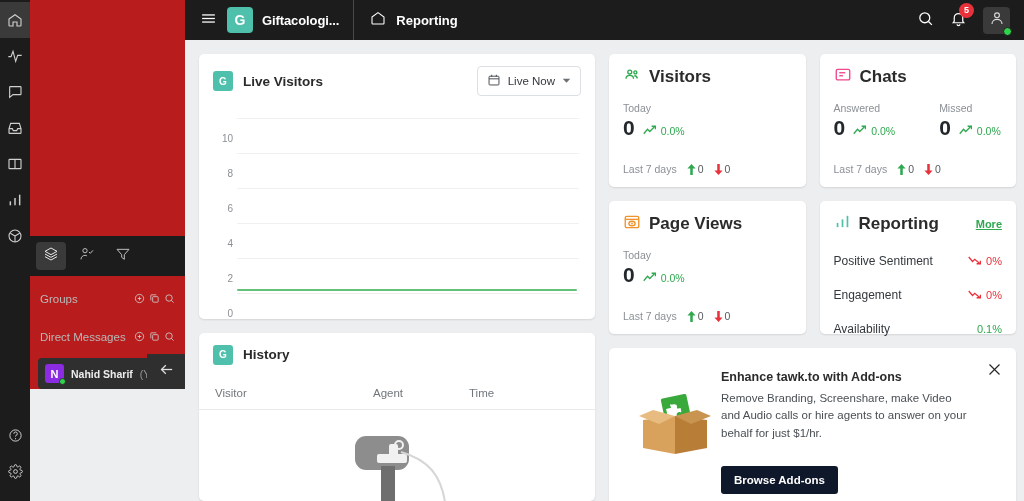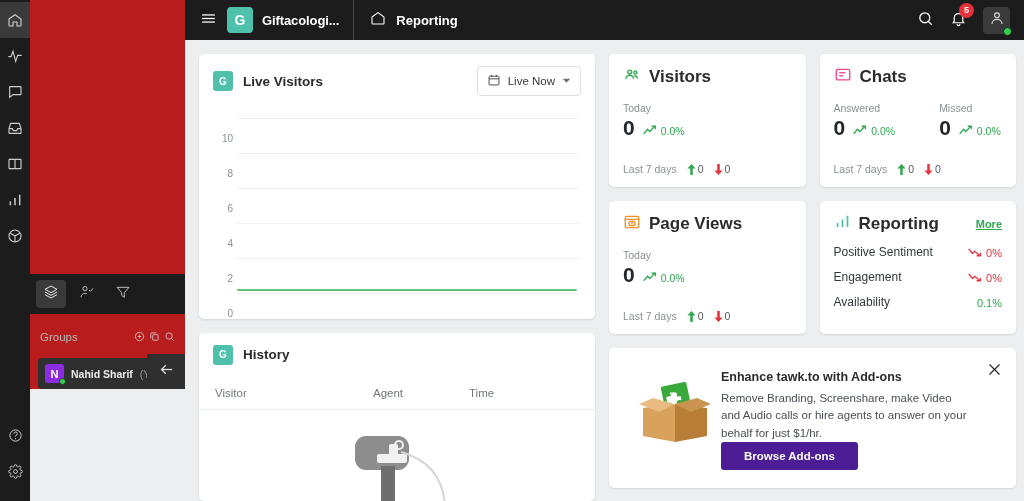--- a/index.html
+++ b/index.html
@@ -163,21 +163,21 @@
   .stat-foot { margin-top: auto; display: flex; align-items: center; gap: 10px;
                font-size: 10.5px; color: #8b9096; }
   .updown { display: flex; align-items: center; gap: 2px; }
   .updown.up { color: #2fa84f; }
   .updown.down { color: #e8313a; }
   .updown span { color: #55595e; }
 
   
   .rep-more { margin-left: auto; font-size: 11px; color: #2fa84f;
               text-decoration: underline; font-weight: bold; }
-  .rep-row { display: flex; align-items: flex-end; margin-top: 11px; gap: 20px; }
+  .rep-row { display: flex; align-items: center; margin-top: 20px; gap: 20px; }
   .rep-label { font-size: 12px; color: #33383d; }
   .rep-val { margin-left: auto; display: flex; align-items: center; gap: 3px; font-size: 11px; }
   .rep-val.neg { color: #e8313a; }
   .rep-val.pos { color: #2fa84f; padding-left: 36px; }
 
   
   .history-card { flex: 1 1 auto; overflow: hidden; position: relative; }
   .hist-head-row {
     display: flex; padding: 0 16px; margin-top: 22px;
     font-size: 11.5px; color: #72777c;
@@ -187,22 +187,22 @@
   .hc-agent { width: 96px; }
   .hist-empty { display: flex; justify-content: center; padding-top: 22px; }
 
   
   .promo { display: flex; padding: 16px 16px 18px 20px; position: relative; }
   .promo-art { width: 92px; min-width: 92px; display:flex; align-items:center; justify-content:center; }
   .promo-body { padding-top: 6px; padding-right: 30px; }
   .promo-title { font-size: 12.5px; font-weight: bold; color: #2b2b2b; }
   .promo-text { font-size: 11.5px; color: #4a4f54; line-height: 1.5; margin-top: 6px; max-width: 260px; }
   .promo-btn {
-    margin-top: 0; display: inline-block; background: #4c1d95; color: #fff;
-    font-size: 11.5px; font-weight: bold; border-radius: 3px; padding: 8px 23px;
+    margin-top: 24px; display: inline-block; background: #0f172a; color: #fff;
+    font-size: 11.5px; font-weight: bold; border-radius: 3px; padding: 8px 13px;
     border: none;
   }
   .promo-close { position: absolute; top: 14px; right: 14px; color: #2b2b2b; }
 </style>
 </head>
 <body>
 
 <div class="rail">
   <div class="rail-btn active">
     <span>
@@ -319,20 +319,38 @@
             <rect x="8" y="8" width="12" height="12" rx="1.5"></rect>
             <path d="M4 16V5a1 1 0 0 1 1-1h11"></path>
           </svg></span>
       <span><svg width="11" height="11" viewBox="0 0 24 24" fill="none" stroke="currentColor" stroke-width="1.8">
             <circle cx="11" cy="11" r="7"></circle>
             <line x1="16" y1="16" x2="21" y2="21"></line>
           </svg></span>
     </span>
   </div>
 
+  <div class="sb-section">
+    <span class="sb-section-label">Direct Messages</span>
+    <span class="sb-section-icons">
+      <span><svg width="11" height="11" viewBox="0 0 24 24" fill="none" stroke="currentColor" stroke-width="1.8">
+            <circle cx="12" cy="12" r="9"></circle>
+            <line x1="12" y1="8" x2="12" y2="16"></line>
+            <line x1="8" y1="12" x2="16" y2="12"></line>
+          </svg></span>
+      <span><svg width="11" height="11" viewBox="0 0 24 24" fill="none" stroke="currentColor" stroke-width="1.8">
+            <rect x="8" y="8" width="12" height="12" rx="1.5"></rect>
+            <path d="M4 16V5a1 1 0 0 1 1-1h11"></path>
+          </svg></span>
+      <span><svg width="11" height="11" viewBox="0 0 24 24" fill="none" stroke="currentColor" stroke-width="1.8">
+            <circle cx="11" cy="11" r="7"></circle>
+            <line x1="16" y1="16" x2="21" y2="21"></line>
+          </svg></span>
+    </span>
+  </div>
 
   <div class="dm-item">
     <span class="avatar">
       <span>N</span>
       <span class="dot"></span>
     </span>
     <span class="dm-name">Nahid Sharif</span>
     <span class="dm-you">(You)</span>
   </div>
 

